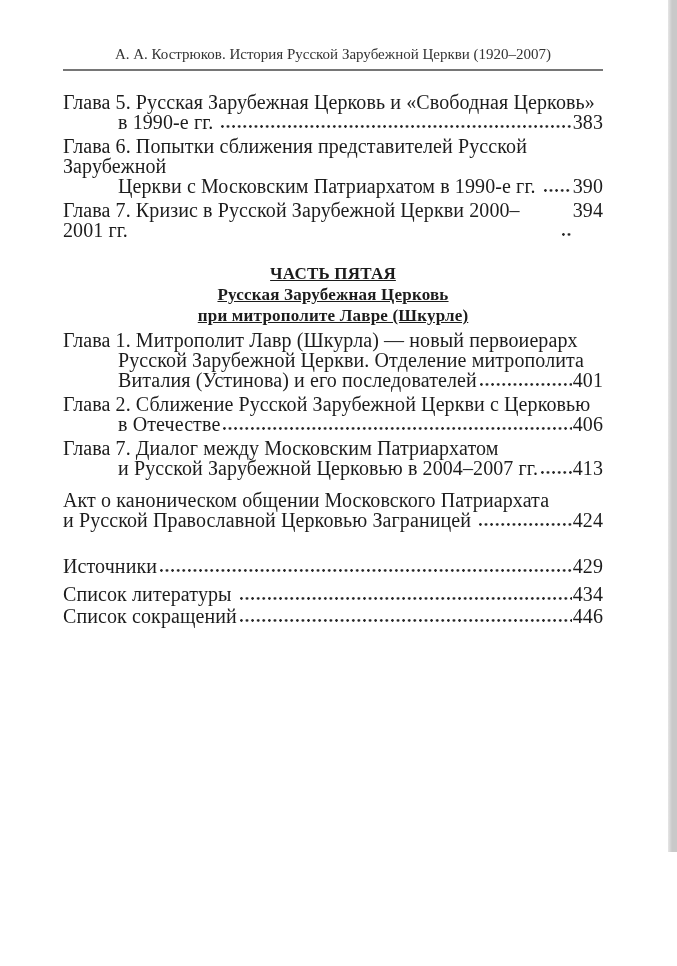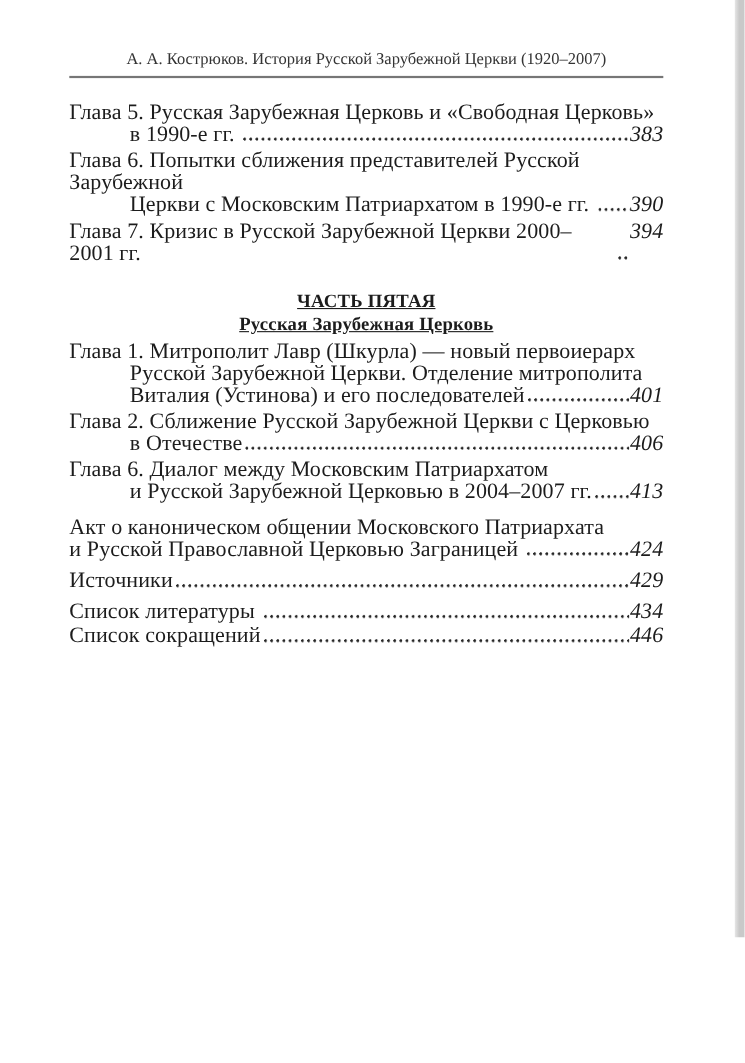--- a/index.html
+++ b/index.html
@@ -56,34 +56,34 @@
 
   .part-heading {
     margin-top: 23px;
     text-align: center;
     font-weight: bold;
     text-decoration: underline;
   }
   .ph-line { font-size: 17px; line-height: 21px; letter-spacing: 0.2px; }
 
   .entry-akt { margin-top: 12px; }
-  .entry-sources { margin-top: 9px; }
+  .entry-sources { margin-top: 26px; }
   .entry-bib { margin-top: 8px; }
   .entry-abbr { margin-top: 2px; }
 
   .leader {
     flex: 1 1 auto;
     min-width: 10px;
     margin: 0 1px 0 3px;
     background-image: radial-gradient(circle at 1.4px 1.4px, #262626 1.05px, transparent 1.5px);
     background-size: 5.6px 2.9px;
     background-repeat: repeat-x;
     background-position: left bottom 4px;
   }
-  .pg { flex: 0 0 auto; font-style: italic; }
+  .pg { flex: 0 0 auto; }
 </style>
 </head>
 <body>
 
 <div class="page">
 
   <div class="content">
 
     <div class="running-header">
       <span>А. А. Кострюков. История Русской Зарубежной Церкви (1920–2007)</span>
@@ -117,20 +117,21 @@
         <div class="toc-line pageline">
           <span class="txt">Глава 7. Кризис в Русской Зарубежной Церкви 2000–2001 гг. </span>
           <span class="leader"></span>
           <span class="pg">394</span>
         </div>
       </div>
 
       <div class="part-heading">
         <div class="ph-line">ЧАСТЬ ПЯТАЯ</div>
         <div class="ph-line">Русская Зарубежная Церковь</div>
+        <div class="ph-line">при митрополите Лавре (Шкурле)</div>
       </div>
 
       <div class="entry">
         <div class="toc-line">
           <span class="txt">Глава 1. Митрополит Лавр (Шкурла) — новый первоиерарх</span>
         </div>
         <div class="toc-line cont">
           <span class="txt">Русской Зарубежной Церкви. Отделение митрополита</span>
         </div>
         <div class="toc-line cont pageline">
@@ -146,21 +147,21 @@
         </div>
         <div class="toc-line cont pageline">
           <span class="txt">в Отечестве</span>
           <span class="leader"></span>
           <span class="pg">406</span>
         </div>
       </div>
 
       <div class="entry">
         <div class="toc-line">
-          <span class="txt">Глава 6. Диалог между Московским Патриархатом</span>
+          <span class="txt">Глава 7. Диалог между Московским Патриархатом</span>
         </div>
         <div class="toc-line cont pageline">
           <span class="txt">и Русской Зарубежной Церковью в 2004–2007 гг.</span>
           <span class="leader"></span>
           <span class="pg">413</span>
         </div>
       </div>
 
 
       <div class="entry entry-akt">

